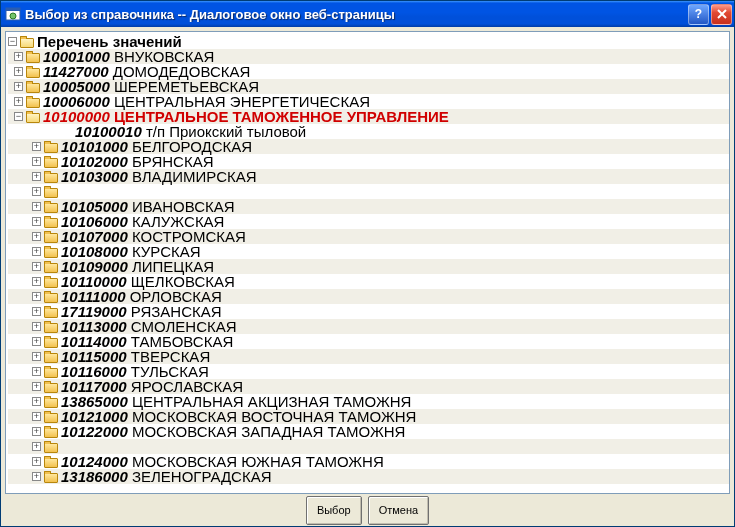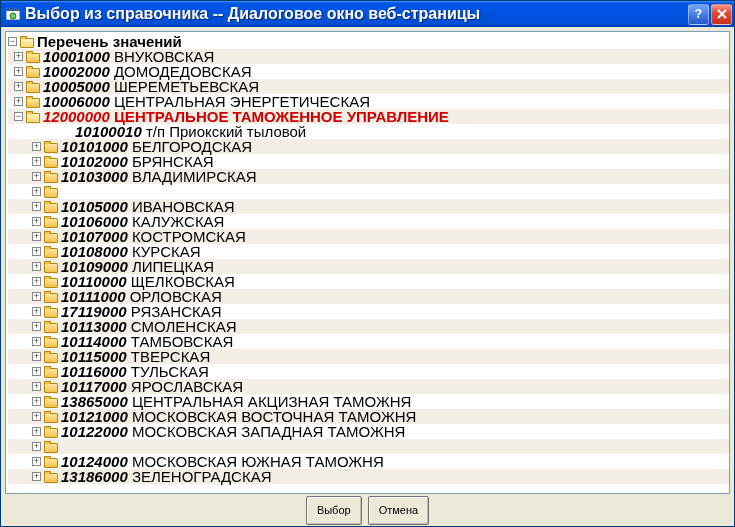--- a/index.html
+++ b/index.html
@@ -32,21 +32,21 @@
     flex: none;
   }
   .titlebar .app-icon {
     width: 16px; height: 16px;
     margin-right: 4px;
     display:flex; align-items:center; justify-content:center;
   }
   .titlebar .title-text {
     flex: 1;
     font-weight: bold;
-    font-size: 16px;
+    font-size: 13px;
     text-shadow: 1px 1px 1px #0b2a66;
     white-space: nowrap;
     overflow: hidden;
   }
   .titlebar .win-btn {
     width: 21px; height: 21px;
     margin-left: 2px;
     border-radius: 3px;
     border: 1px solid #fff6;
     display:flex; align-items:center; justify-content:center;
@@ -193,39 +193,39 @@
         <div class="row stripe">
           <span class="ind" style="width: 6px;"></span>
           <span class="pm">+</span>
           <span class="folder"></span>
           <span class="lbl "><span class="code">10001000</span> ВНУКОВСКАЯ</span>
         </div>
         <div class="row">
           <span class="ind" style="width: 6px;"></span>
           <span class="pm">+</span>
           <span class="folder"></span>
-          <span class="lbl "><span class="code">10002000</span> ДОМОДЕДОВСКАЯ</span>
+          <span class="lbl "><span class="code">11427000</span> ДОМОДЕДОВСКАЯ</span>
         </div>
         <div class="row stripe">
           <span class="ind" style="width: 6px;"></span>
           <span class="pm">+</span>
           <span class="folder"></span>
           <span class="lbl "><span class="code">10005000</span> ШЕРЕМЕТЬЕВСКАЯ</span>
         </div>
         <div class="row">
           <span class="ind" style="width: 6px;"></span>
           <span class="pm">+</span>
           <span class="folder"></span>
           <span class="lbl "><span class="code">10006000</span> ЦЕНТРАЛЬНАЯ ЭНЕРГЕТИЧЕСКАЯ</span>
         </div>
         <div class="row stripe">
           <span class="ind" style="width: 6px;"></span>
           <span class="pm">−</span>
           <span class="folder open"></span>
-          <span class="lbl red"><span class="code">12000000</span> ЦЕНТРАЛЬНОЕ ТАМОЖЕННОЕ УПРАВЛЕНИЕ</span>
+          <span class="lbl red"><span class="code">10100000</span> ЦЕНТРАЛЬНОЕ ТАМОЖЕННОЕ УПРАВЛЕНИЕ</span>
         </div>
         <div class="row">
           <span class="ind" style="width: 38px;"></span>
           <span class="pm blank"></span>
           <span class="ind" style="width: 18px;"></span>
           <span class="lbl "><span class="code">10100010</span> т/п Приокский тыловой</span>
         </div>
         <div class="row stripe">
           <span class="ind" style="width: 24px;"></span>
           <span class="pm">+</span>

